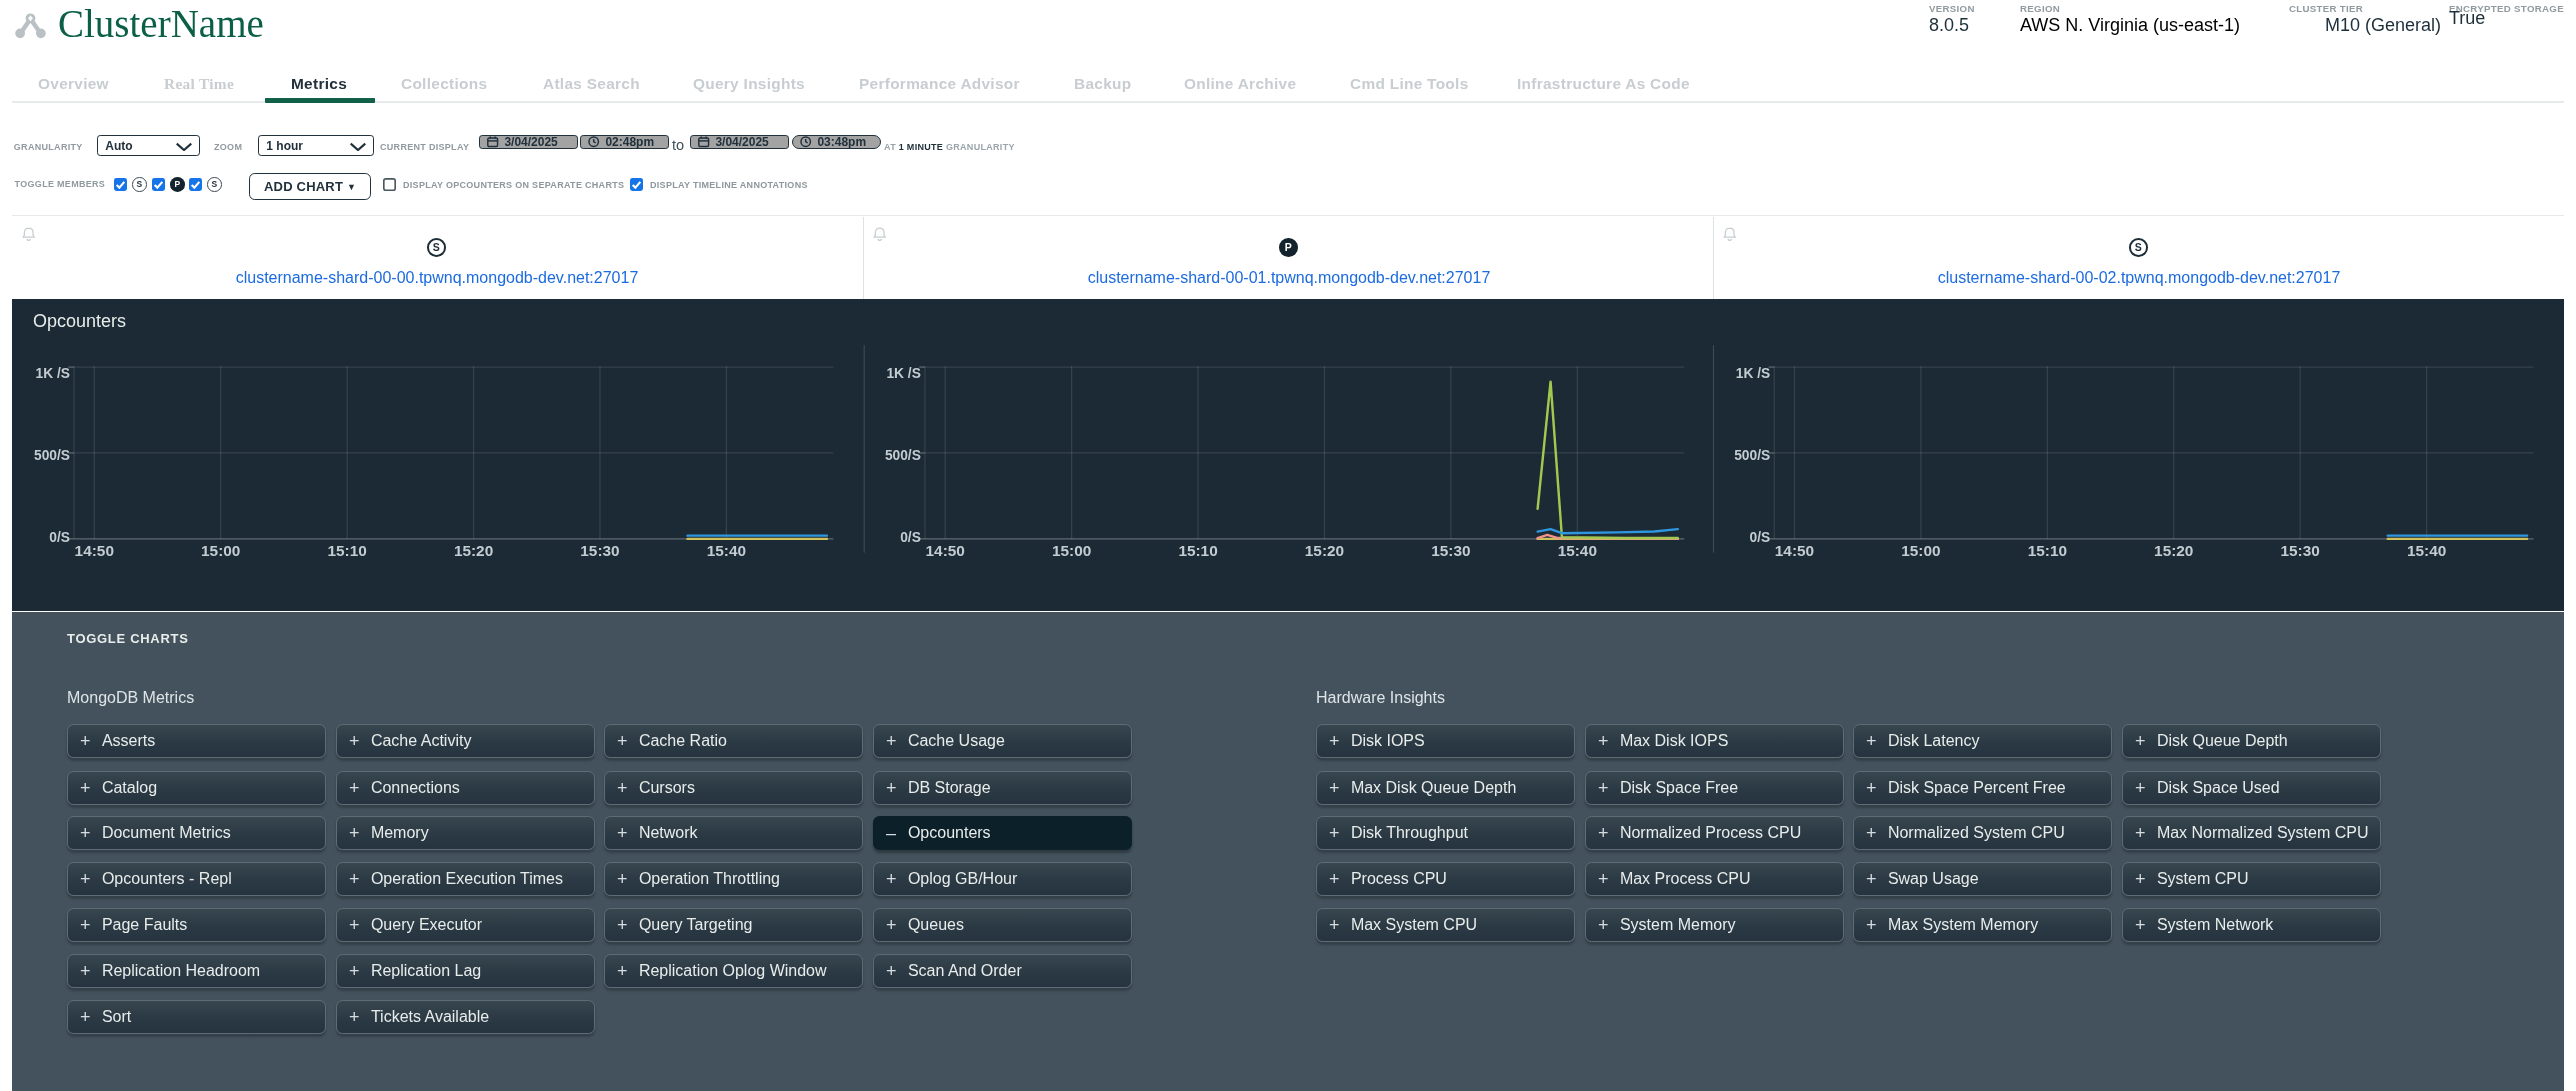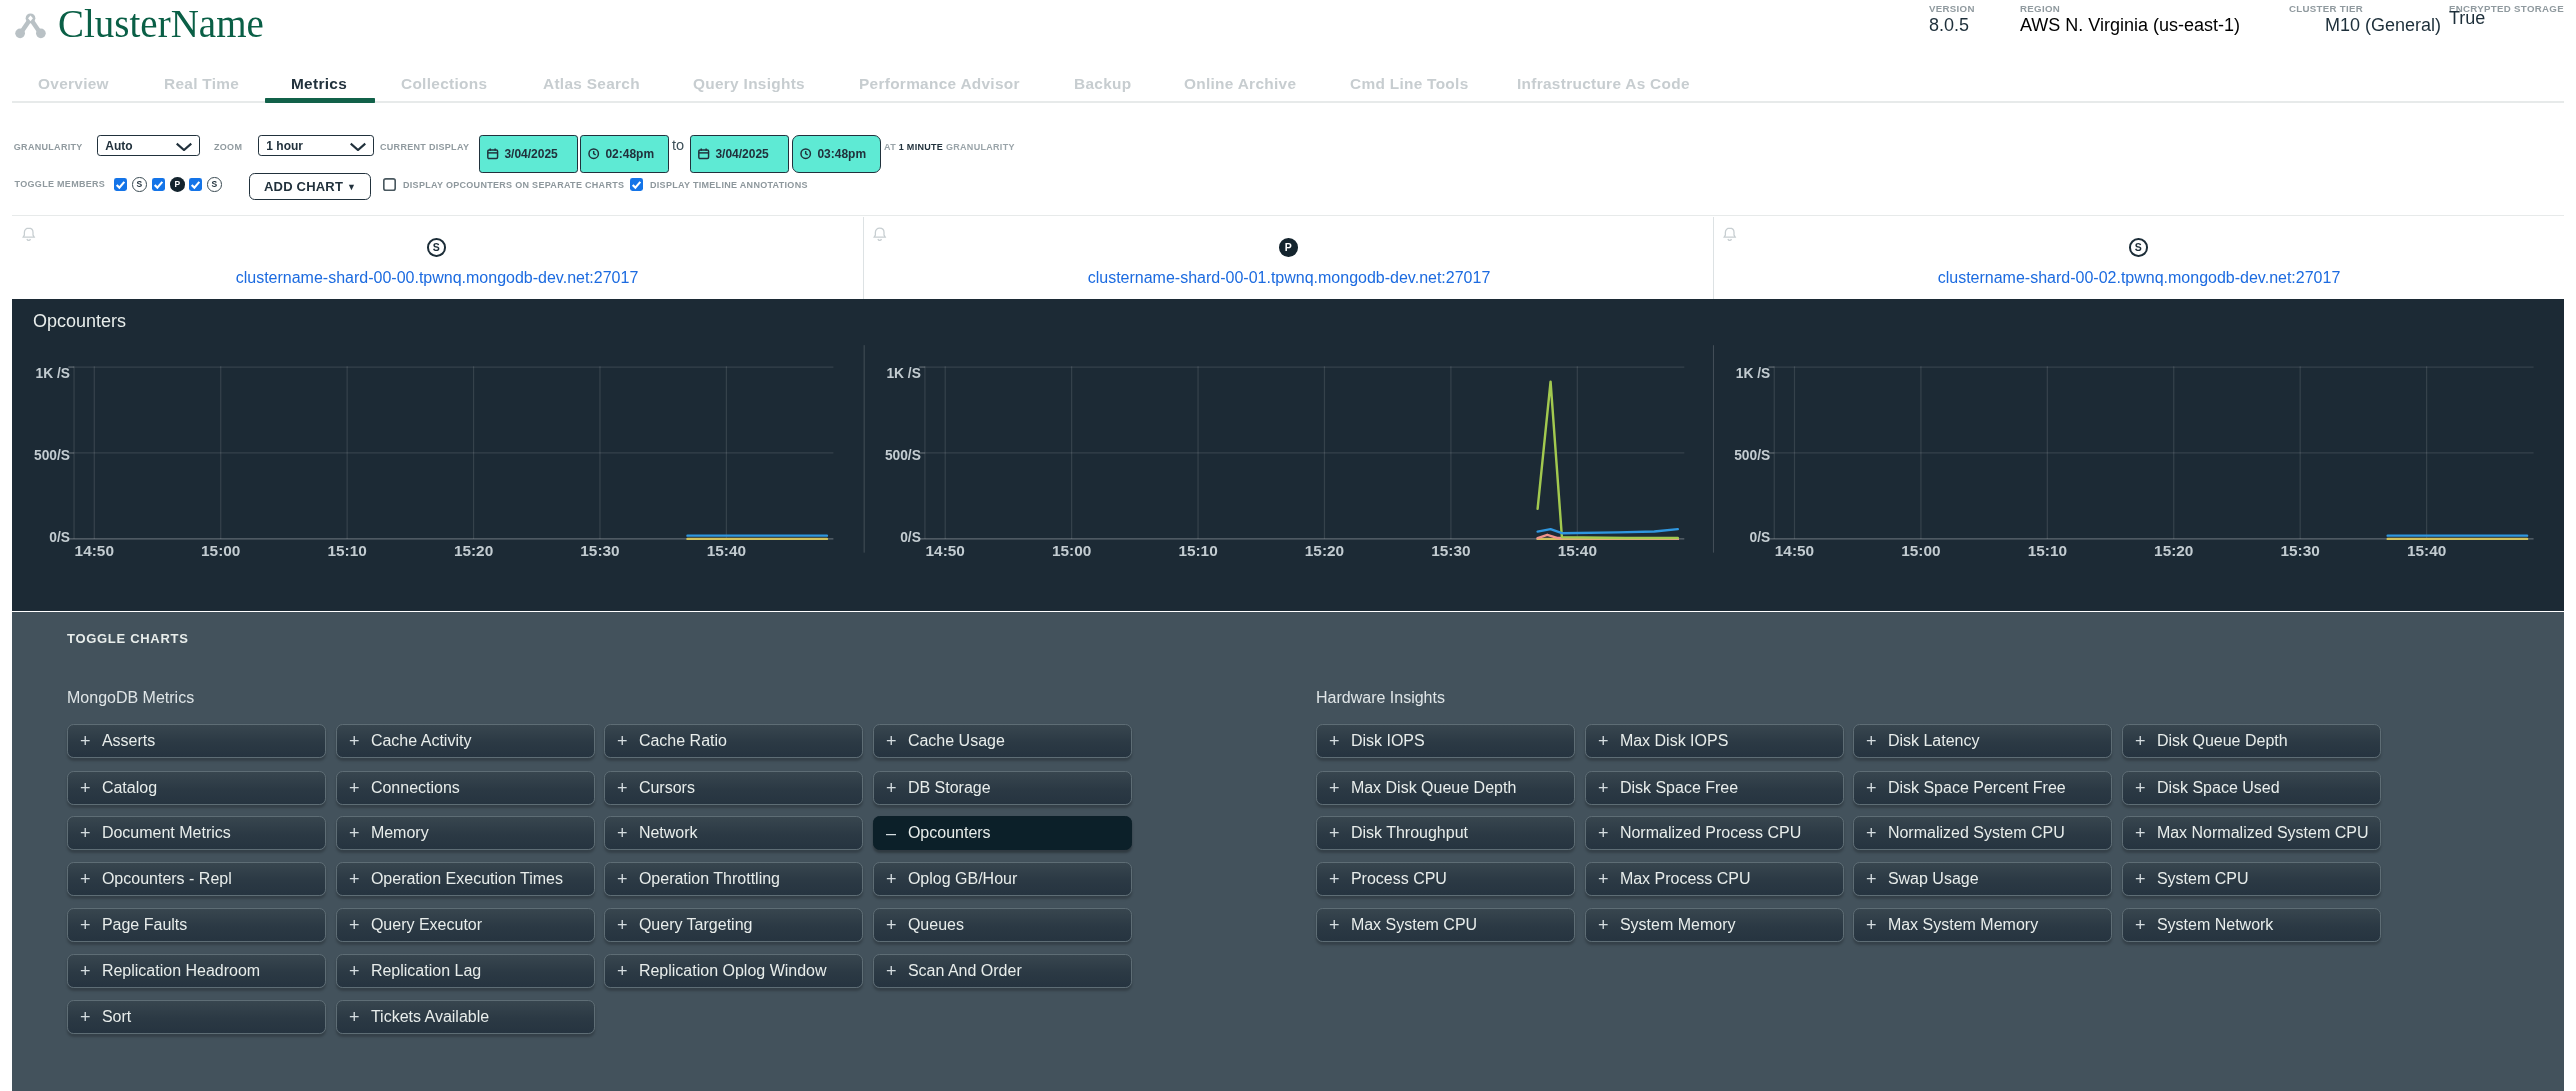--- a/index.html
+++ b/index.html
@@ -2,21 +2,21 @@
 <html style="font-size:13px"><head><meta charset="utf-8">
 <style>
   * { margin:0; padding:0; box-sizing:border-box; }
   html,body { width:2576px; height:1092px; background:#fff; font-family:"Liberation Sans", sans-serif; }
   #page { position:relative; width:2576px; height:1092px; overflow:hidden; background:#fff; }
   .abs { position:absolute; }
   .lbl { font-size:9px; font-weight:bold; color:#909a9f; letter-spacing:0.3px; text-transform:uppercase; white-space:nowrap; }
   .navtab { position:absolute; top:75px; font-size:15.4px; font-weight:bold; color:#c7cdd0; letter-spacing:0.3px; white-space:nowrap; }
   .selbox { position:absolute; height:21px; background:#fff; border:1.6px solid #21313c; border-radius:3.2px;
             display:flex; align-items:center; font-size:12px; font-weight:bold; color:#21313c; }
-  .inpbox { position:absolute; height:38px; background:#5eead4; border:1.6px solid #21313c; border-radius:3.2px;
+  .inpbox { position:absolute; height:14px; background:#a3a3a3; border:1.6px solid #21313c; border-radius:3.2px;
             display:flex; align-items:center; font-size:12px; font-weight:bold; color:#21313c; }
   .btn { position:absolute; width:259px; height:34px; border-radius:6.5px; border:0.8px solid #5e6d75;
          background:linear-gradient(180deg,#38464f 0%,#2b3944 55%,#263440 100%);
          box-shadow:0 2.4px 2.4px rgba(0,0,0,0.22); color:#e8edeb; font-size:16px; display:flex; align-items:center; white-space:nowrap; }
   .btn .p { margin-left:12px; width:14.6px; text-align:left; color:#d5dde0; font-size:18px; font-weight:normal; }
   .btn .t { margin-left:7.3px; white-space:nowrap; }
   .btn.on { background:#0c2029; border-color:#0c2029; box-shadow:0 2.4px 2.4px rgba(0,0,0,0.3); }
   .host { position:absolute; top:269px; font-size:16px; color:#1c6be0; text-align:center; white-space:nowrap; }
   .cIcon { position:absolute; top:238px; width:18.7px; height:18.7px; border-radius:50%; display:flex; align-items:center; justify-content:center;
            font-size:10.5px; font-weight:bold; }
@@ -37,21 +37,21 @@
 <div class="abs" style="left:58px;top:0.8px;font-family:'Liberation Serif',serif;font-size:39px;color:#0a5f46;">ClusterName</div>
 <div class="abs lbl" style="left:1929px;top:3.2px;font-size:9.7px;">VERSION</div>
 <div class="abs" style="left:1929px;top:14.6px;font-size:18px;color:#1d2f3a;white-space:nowrap;">8.0.5</div>
 <div class="abs lbl" style="left:2020px;top:3.2px;font-size:9.7px;">REGION</div>
 <div class="abs" style="left:2020px;top:14.6px;font-size:18px;color:#000000;white-space:nowrap;">AWS N. Virginia (us-east-1)</div>
 <div class="abs lbl" style="left:2289px;top:3.2px;font-size:9.7px;">CLUSTER TIER</div>
 <div class="abs" style="left:2289px;top:14.6px;font-size:18px;color:#1d2f3a;white-space:nowrap;margin-left:36px;">M10 (General)</div>
 <div class="abs lbl" style="left:2449px;top:3.2px;font-size:9.7px;">ENCRYPTED STORAGE</div>
 <div class="abs" style="left:2449px;top:8px;font-size:18px;color:#1d2f3a;white-space:nowrap;">True</div>
 <div class="navtab" style="left:38px;">Overview</div>
-<div class="navtab" style="left:164px;">Real Time</div>
+<div class="navtab" style="left:164px;font-family:Liberation Serif, serif;">Real Time</div>
 <div class="navtab" style="left:291px;color:#21313c;">Metrics</div>
 <div class="navtab" style="left:401px;">Collections</div>
 <div class="navtab" style="left:543px;">Atlas Search</div>
 <div class="navtab" style="left:693px;">Query Insights</div>
 <div class="navtab" style="left:859px;">Performance Advisor</div>
 <div class="navtab" style="left:1074px;">Backup</div>
 <div class="navtab" style="left:1184px;">Online Archive</div>
 <div class="navtab" style="left:1350px;">Cmd Line Tools</div>
 <div class="navtab" style="left:1517px;">Infrastructure As Code</div>
 <div class="abs" style="left:12px;top:101px;width:2552px;height:1.6px;background:#e7eaea;"></div>

